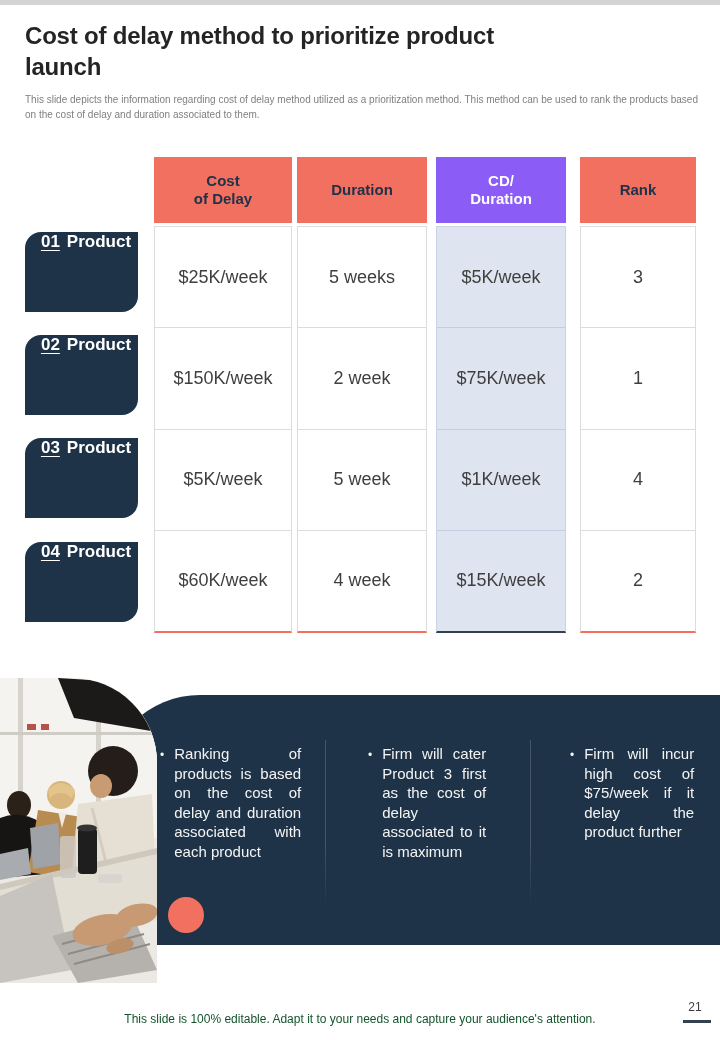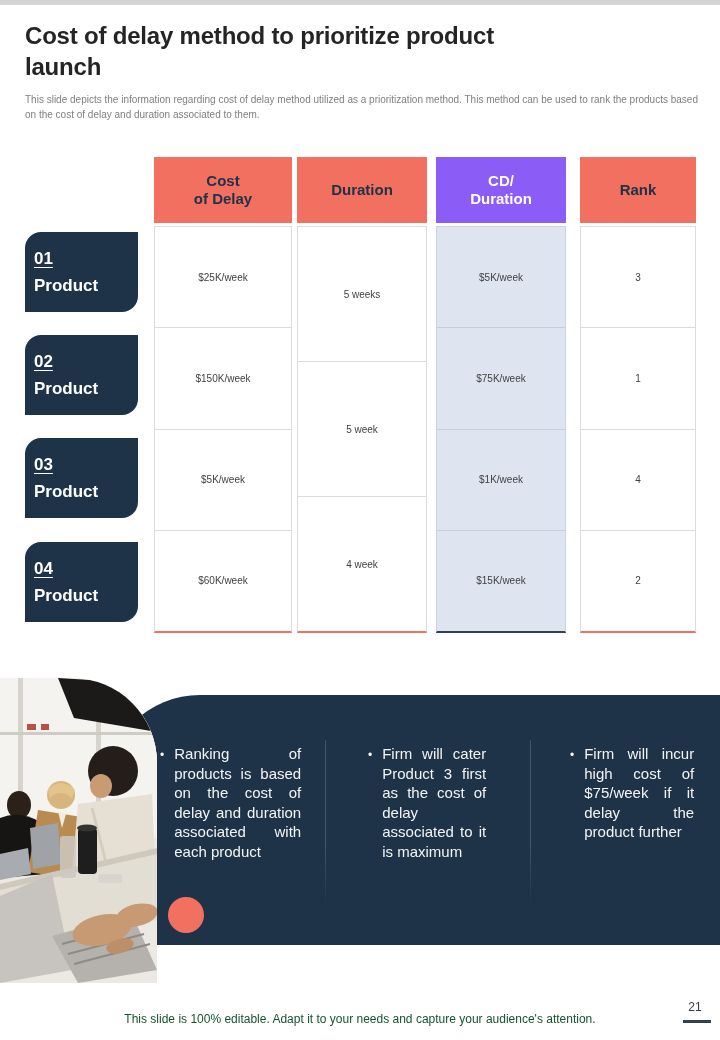--- a/index.html
+++ b/index.html
@@ -18,27 +18,27 @@
       background:#f2705f;color:#20324a}
   .th.hl{background:#8b5cf6;color:#ffffff}
   .c1{left:154px;width:138px}
   .c2{left:297px;width:130px}
   .c3{left:436px;width:130px}
   .c4{left:580px;width:116px}
 
   .bcol{position:absolute;top:226px;height:407px;display:flex;flex-direction:column;background:#ffffff;
         border:1px solid #dcdcdc;border-bottom:2px solid #f2705f}
   .bcol.hl{background:#dee5f0;border-color:#c9d3e5;border-bottom:2px solid #33414f}
-  .cell{flex:1;display:flex;align-items:center;justify-content:center;font-size:10px;color:#3f3f3f;
+  .cell{flex:1;display:flex;align-items:center;justify-content:center;font-size:18px;color:#3f3f3f;
         border-bottom:1px solid #dcdcdc}
   .bcol.hl .cell{border-bottom-color:#c3cee0}
   .bcol .cell:last-child{border-bottom:none}
 
   .rowlabel{position:absolute;left:25px;width:113px;height:80px;background:#1e3348;
-            border-radius:16px 0 16px 0;color:#ffffff;display:flex;flex-direction:column;
+            border-radius:16px 0 16px 0;color:#ffffff;display:flex;flex-direction:row;
             justify-content:center;padding-left:9px;gap:7px}
   .rowlabel .num{font-size:17px;font-weight:bold;text-decoration:underline;text-underline-offset:3px}
   .rowlabel .pname{font-size:17px;font-weight:bold}
   .r0{top:232px}.r1{top:335px}.r2{top:438px}.r3{top:542px}
 
   
   .panel{position:absolute;left:105px;top:695px;width:615px;height:250px;background:#1e3348;
          border-top-left-radius:95px;z-index:1}
   .photo{position:absolute;left:0;top:678px;width:157px;height:305px;border-top-right-radius:85px;
          overflow:hidden;z-index:2;background:#ece9e4}
@@ -78,20 +78,21 @@
 <div class="th c4"><span>Rank</span></div>
 
 <div class="bcol c1">
   <div class="cell">$25K/week</div>
   <div class="cell">$150K/week</div>
   <div class="cell">$5K/week</div>
   <div class="cell">$60K/week</div>
 </div>
 <div class="bcol c2">
   <div class="cell">5 weeks</div>
+  <div class="cell">2 week</div>
   <div class="cell">5 week</div>
   <div class="cell">4 week</div>
 </div>
 <div class="bcol c3 hl">
   <div class="cell">$5K/week</div>
   <div class="cell">$75K/week</div>
   <div class="cell">$1K/week</div>
   <div class="cell">$15K/week</div>
 </div>
 <div class="bcol c4">

